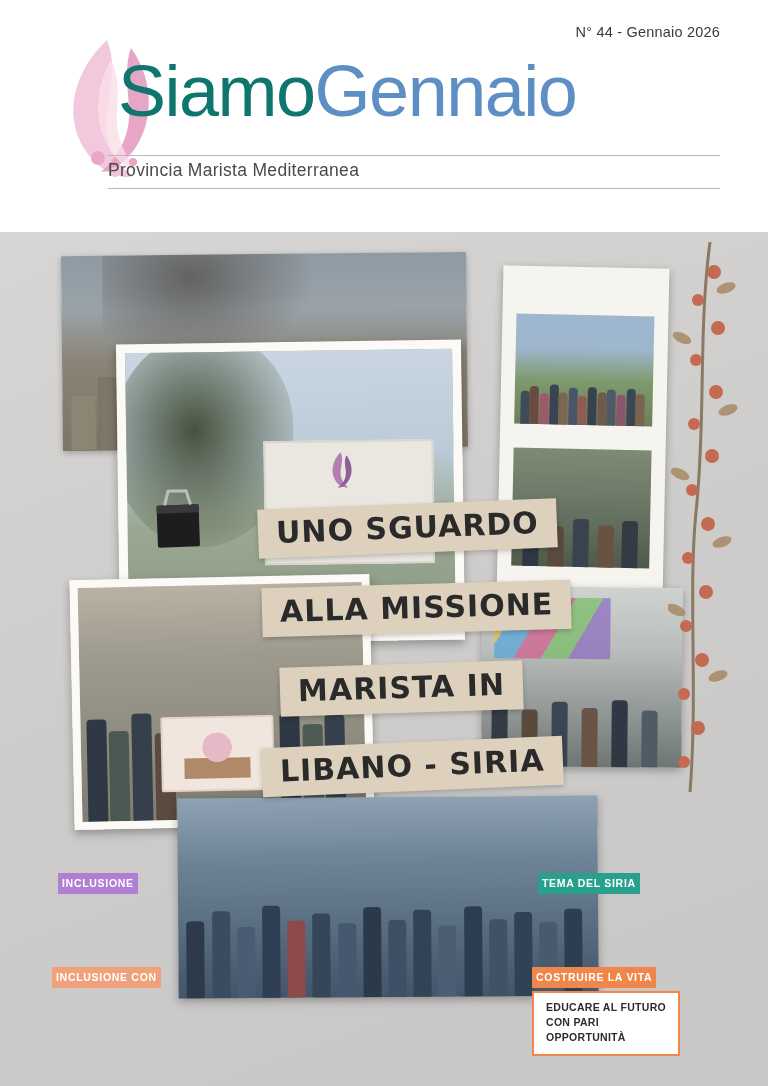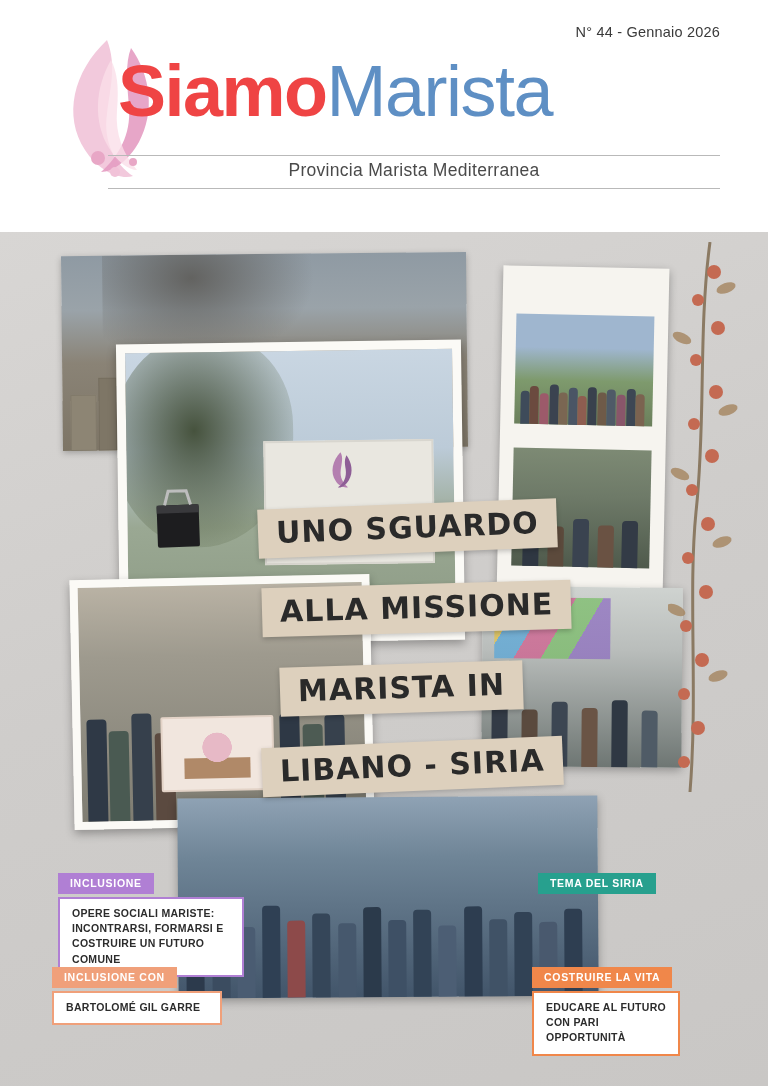--- a/index.html
+++ b/index.html
@@ -30,33 +30,33 @@
   .logo-mark {
     position: absolute; left: 55px; top: 30px;
     width: 120px; height: 160px;
   }
   .logo-title {
     position: absolute; left: 118px; top: 55px;
     font-size: 72px; line-height: 1;
     letter-spacing: -1.5px;
     white-space: nowrap;
   }
-  .logo-title .siamo { color: #ef4444; font-weight: bold; }
+  .logo-title .siamo { color: #0f766e; font-weight: normal; }
   .logo-title .maristi { color: #5e8fc4; font-weight: normal; }
   .rule {
     position: absolute; left: 108px; top: 155px;
     width: 612px; height: 1px; background: #b9b9b9;
   }
   .rule2 {
     position: absolute; left: 108px; top: 188px;
     width: 612px; height: 1px; background: #b9b9b9;
   }
   .subtitle {
     position: absolute; left: 108px; top: 160px;
-    width: 612px; text-align: center;
+    width: 612px; 
     font-size: 17.5px; color: #4a4a4a; letter-spacing: 0.3px;
   }
 
   
   .cover {
     position: absolute; left: 0; top: 232px;
     width: 768px; height: 854px;
     background: linear-gradient(160deg,#d8d6d4 0%, #cfcdcb 45%, #c9c7c5 100%);
     overflow: hidden;
   }
@@ -198,21 +198,21 @@
   .hl1 { left: 258px; top: 272px; transform: rotate(-2.2deg); }
   .hl2 { left: 262px; top: 352px; transform: rotate(-1.6deg); }
   .hl3 { left: 280px; top: 432px; transform: rotate(-1.8deg); }
   .hl4 { left: 262px; top: 510px; transform: rotate(-2.4deg); }
 
   
   .tag {
     position: absolute;
     font-size: 10.5px; font-weight: bold; color: #ffffff;
     letter-spacing: 0.7px;
-    padding: 4px 12px 5px;
+    padding: 4px 4px 5px;
     white-space: nowrap;
   }
   .box {
     position: absolute;
     background: #ffffff;
     font-size: 10.5px; font-weight: bold; color: #2c2c2c;
     letter-spacing: 0.3px;
     line-height: 1.45;
     padding: 7px 12px 8px;
   }
@@ -242,21 +242,21 @@
         <path d="M52 10 C 18 42, 8 86, 30 120 C 44 142, 66 150, 78 146 C 60 134, 48 112, 52 84 C 55 58, 62 36, 52 10 Z" fill="#f2c9dc"></path>
         <path d="M76 18 C 96 46, 100 82, 84 112 C 74 130, 58 142, 46 142 C 64 126, 76 104, 74 78 C 72 52, 70 34, 76 18 Z" fill="#e49cc2" opacity="0.9"></path>
         <path d="M56 30 C 40 58, 38 92, 54 118 C 62 132, 74 140, 82 140 C 68 124, 60 104, 62 80 C 64 56, 62 42, 56 30 Z" fill="#fadfe9" opacity="0.8"></path>
         <circle cx="43" cy="128" r="7" fill="#e8a7c6"></circle>
         <circle cx="60" cy="142" r="5" fill="#f1c2d8"></circle>
         <circle cx="78" cy="132" r="4" fill="#e8a7c6"></circle>
       </svg>
     </div>
 
     <div class="logo-title">
-      <span class="siamo">Siamo</span><span class="maristi">Marista</span>
+      <span class="siamo">Siamo</span><span class="maristi">Gennaio</span>
     </div>
 
     <div class="rule"></div>
     <div class="subtitle">Provincia Marista Mediterranea</div>
     <div class="rule2"></div>
   </div>
 
   <div class="cover">
 
     <div class="photo photo-city">
@@ -407,24 +407,22 @@
         </g>
       </svg>
     </div>
 
     <div class="headline hl1">UNO SGUARDO</div>
     <div class="headline hl2">ALLA MISSIONE</div>
     <div class="headline hl3">MARISTA IN</div>
     <div class="headline hl4">LIBANO - SIRIA</div>
 
     <div class="tag tag-inclusione">INCLUSIONE</div>
-    <div class="box box-inclusione">OPERE SOCIALI MARISTE: INCONTRARSI, FORMARSI E COSTRUIRE UN FUTURO COMUNE</div>
 
     <div class="tag tag-tema">TEMA DEL SIRIA</div>
 
     <div class="tag tag-parliamone">INCLUSIONE CON</div>
-    <div class="box box-parliamone">BARTOLOMÉ GIL GARRE</div>
 
     <div class="tag tag-celebriamo">COSTRUIRE LA VITA</div>
     <div class="box box-celebriamo">EDUCARE AL FUTURO CON PARI OPPORTUNITÀ</div>
 
   </div>
 </div>
 
 </body></html>

